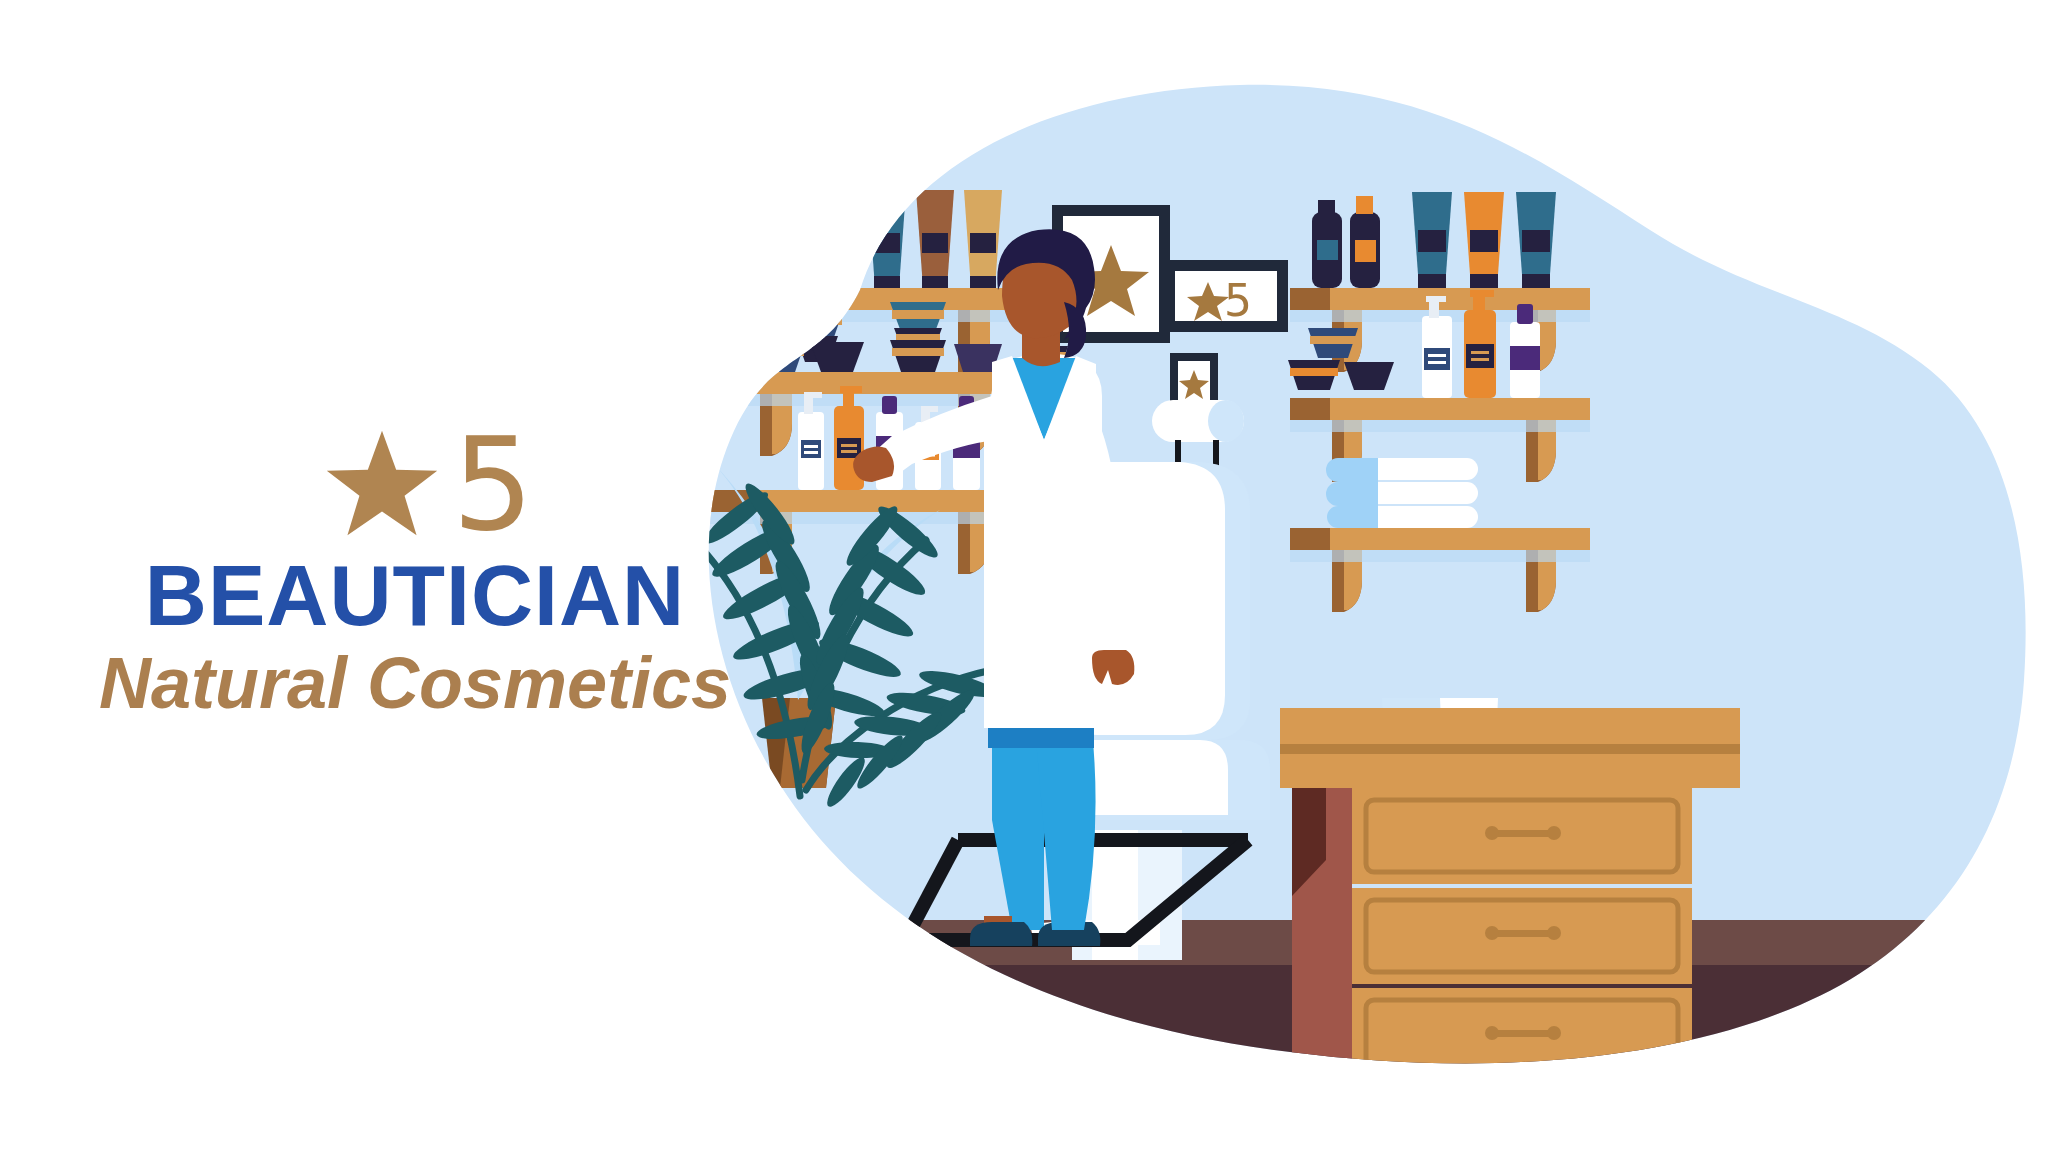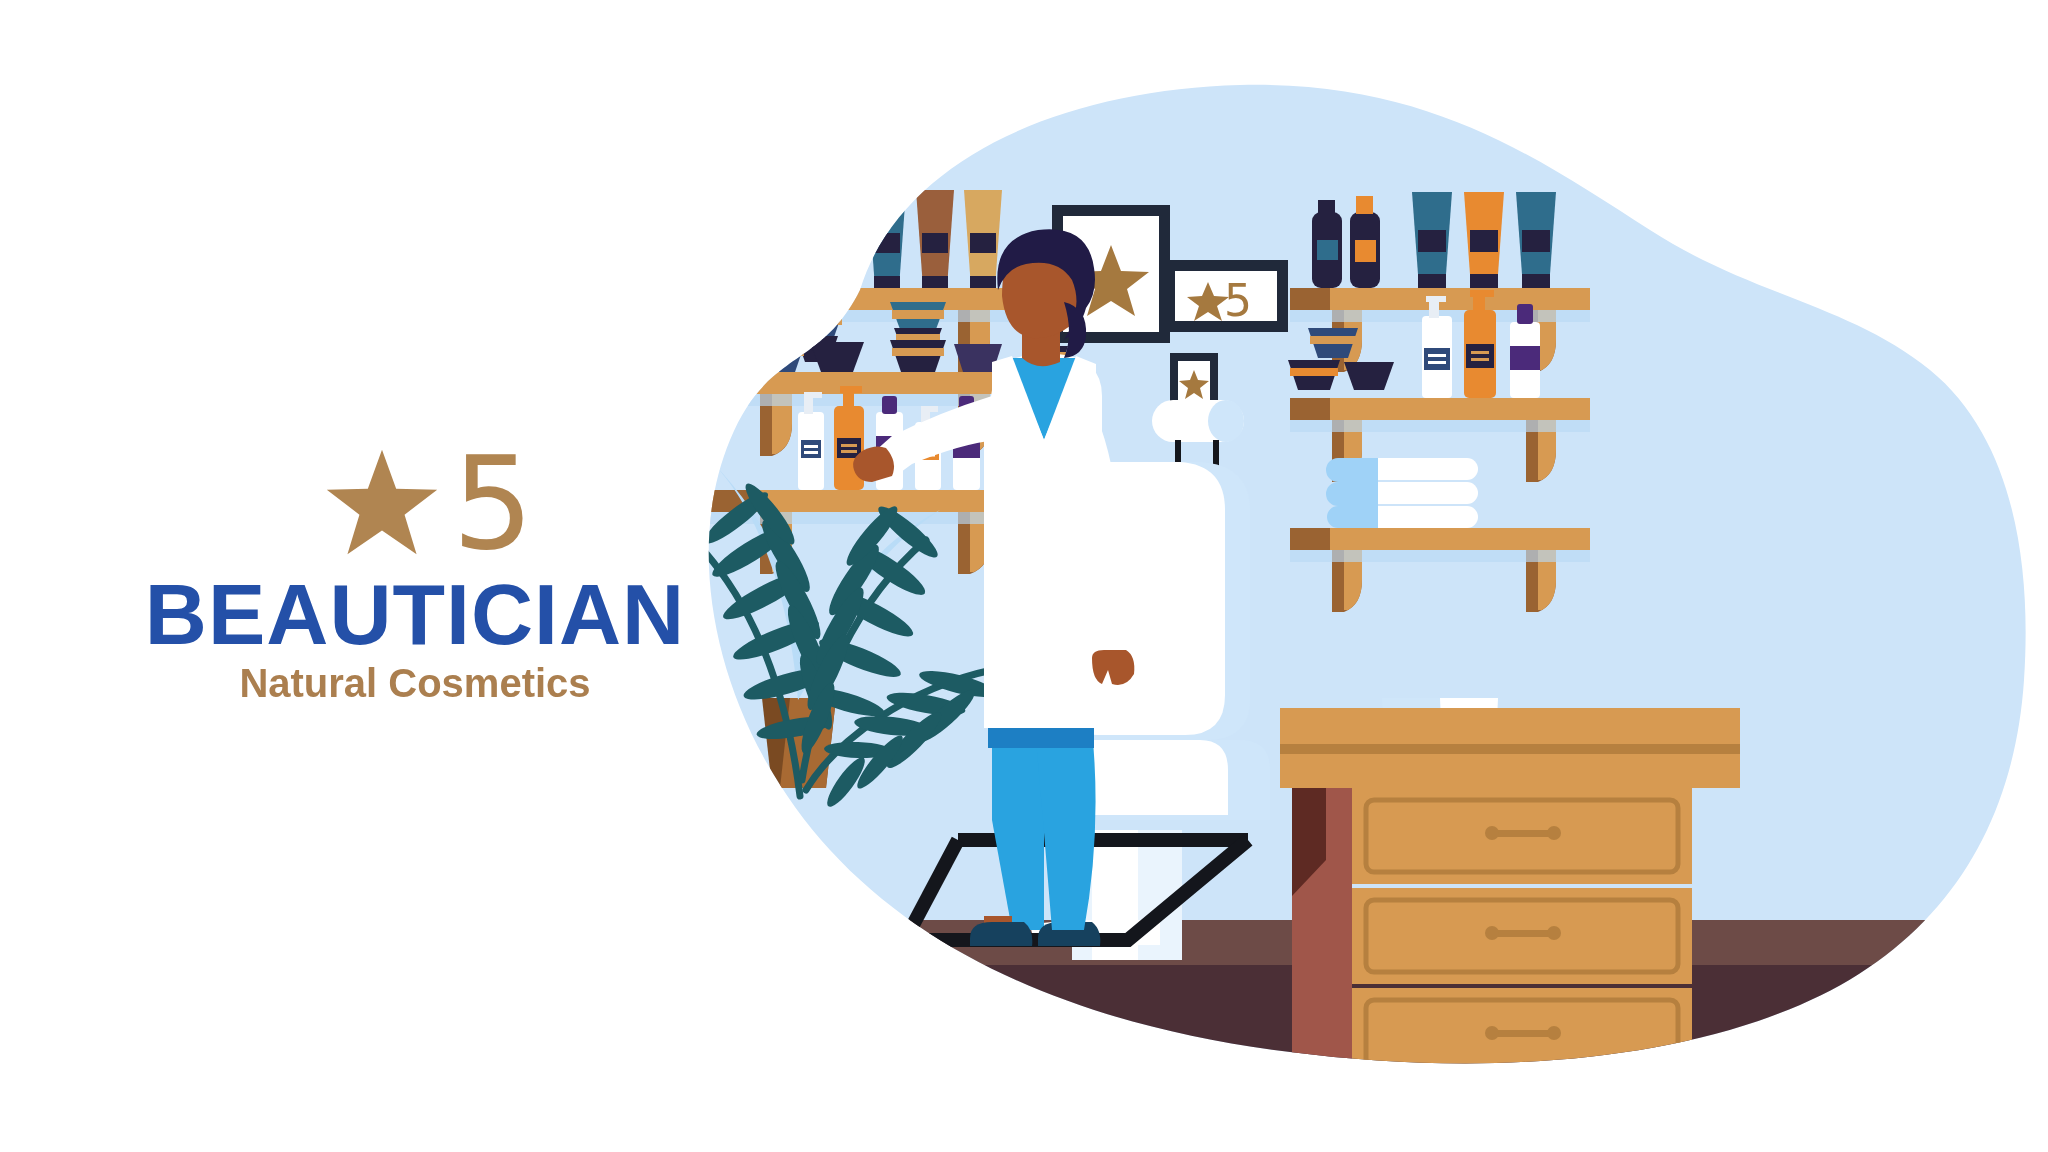--- a/index.html
+++ b/index.html
@@ -22,22 +22,23 @@
   }
   #rating-number{
     font-size:128px; font-weight:400; line-height:0.88;
     color:#b08551; letter-spacing:-2px; font-family:"DejaVu Sans", sans-serif;
   }
   #headline{
     font-size:86px; font-weight:bold; letter-spacing:1px;
     color:#2450a8; line-height:1.02; margin-bottom:2px;
   }
   .subline{
-    font-size:40px; font-weight:bold; color:#ab7f4f; line-height:1.18;
+    font-size:72px; font-weight:bold; color:#ab7f4f; line-height:1.18;
     letter-spacing:0px;
+    font-style:italic;
   }
   #blog-button{
     margin-top:34px;
     width:390px; height:130px; border-radius:65px;
     background:#a57f55; border:none; cursor:pointer;
     display:flex; align-items:center; justify-content:center;
     color:#ffffff; font-size:72px; font-weight:bold; letter-spacing:3px;
   }
 
   

